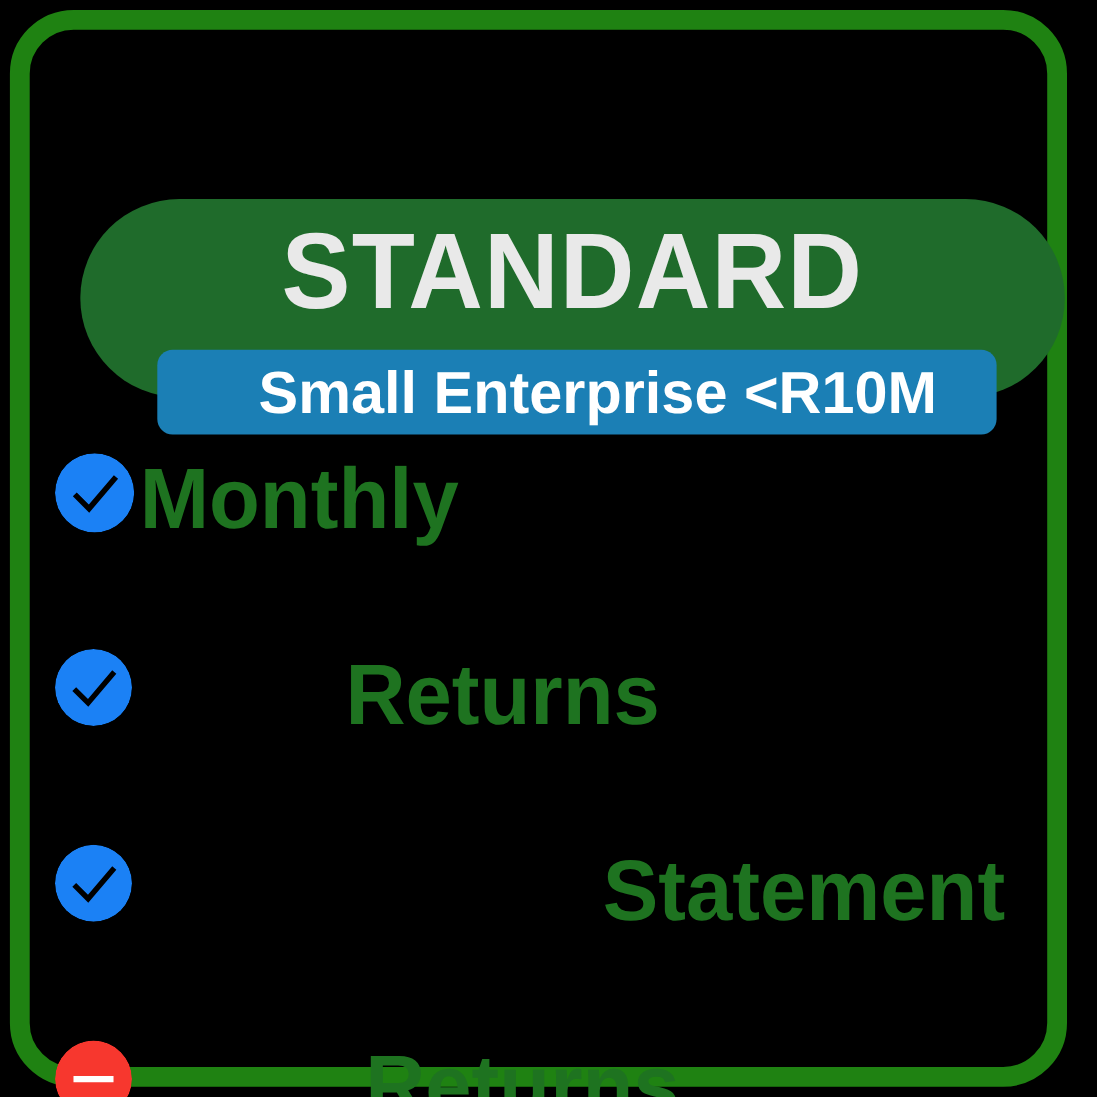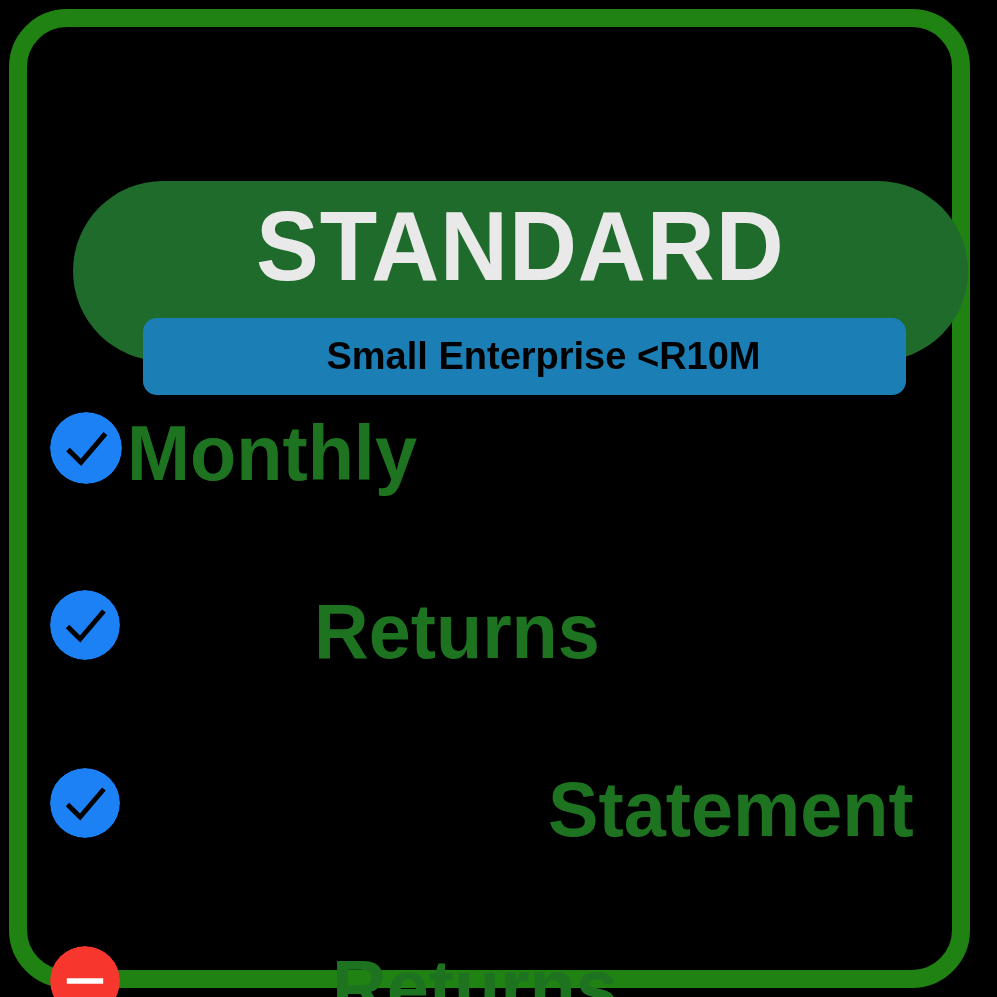--- a/index.html
+++ b/index.html
@@ -58,23 +58,23 @@
     width: 763px;
     height: 77px;
     background: #1b7fb5;
     border-radius: 14px;
     display: flex;
     align-items: center;
     justify-content: center;
   }
   #tier-badge-label {
     font-family: "Liberation Sans Narrow", "Liberation Sans", sans-serif;
-    font-size: 38px;
+    font-size: 54px;
     font-weight: bold;
-    color: #000000;
+    color: #ffffff;
     white-space: nowrap;
     letter-spacing: 0px;
     margin-left: 38px;
   }
 
   
   #feature-list {
     position: absolute;
     left: 0;
     top: 365px;

